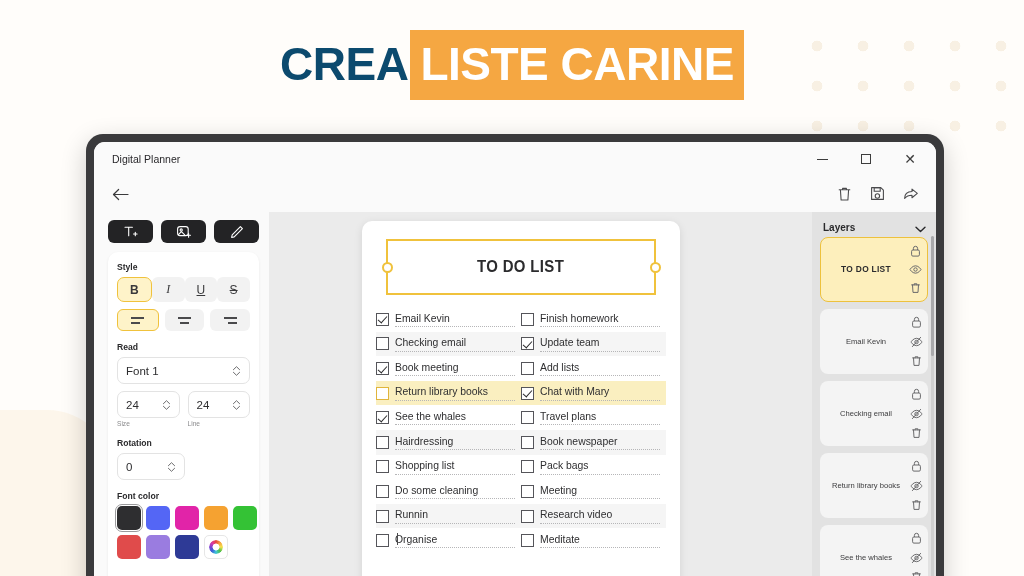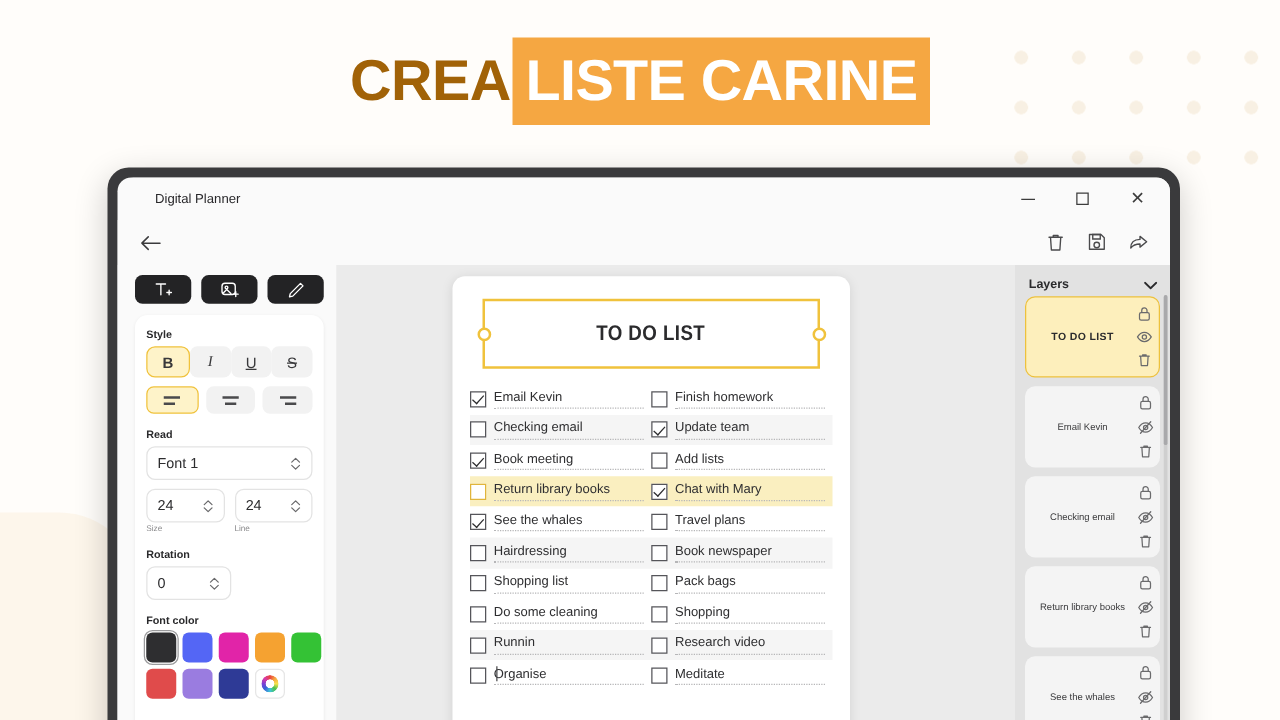--- a/index.html
+++ b/index.html
@@ -44,21 +44,21 @@
     text-align: center;
     white-space: nowrap;
     line-height: 1;
   }
   .headline span {
     font-size: 46px;
     font-weight: bold;
     letter-spacing: -0.5px;
     font-family: "Liberation Sans", sans-serif;
   }
-  .hl-dark { color: #a16207; }
+  .hl-dark { color: #0c4a6e; }
   .hl-hilite {
     color: #FFFFFF;
     background: #F5A742;
     padding: 8px 10px 10px 10px;
     margin-left: 2px;
   }
 
   
   #tablet {
     position: absolute;
@@ -75,21 +75,21 @@
     background: #FAFAFA;
     border-radius: 11px 11px 0 0;
     overflow: hidden;
   }
 
   
   .titlebar {
     position: relative;
     height: 34px;
     background: #FAFAFA;
-    display: flex; align-items: center; margin-left: 12px;
+    display: flex; align-items: center;
   }
   .app-title {
     font-size: 10.5px; color: #29282B;
     margin-left: 18px;
   }
   .win-ctrls {
     position: absolute; right: 4px; top: 0;
     height: 34px; display: flex; align-items: center;
   }
   .win-btn {
@@ -622,21 +622,21 @@
                   <span class="tlabel">Pack bags</span>
                 </div>
               </div>
               <div class="trow">
                 <div class="tcell">
                   <span class="cbx"></span>
                   <span class="tlabel">Do some cleaning</span>
                 </div>
                 <div class="tcell">
                   <span class="cbx"></span>
-                  <span class="tlabel">Shopping</span>
+                  <span class="tlabel">Meeting</span>
                 </div>
               </div>
               <div class="trow alt">
                 <div class="tcell">
                   <span class="cbx"></span>
                   <span class="tlabel">Runnin</span>
                 </div>
                 <div class="tcell">
                   <span class="cbx"></span>
                   <span class="tlabel">Research video</span>

